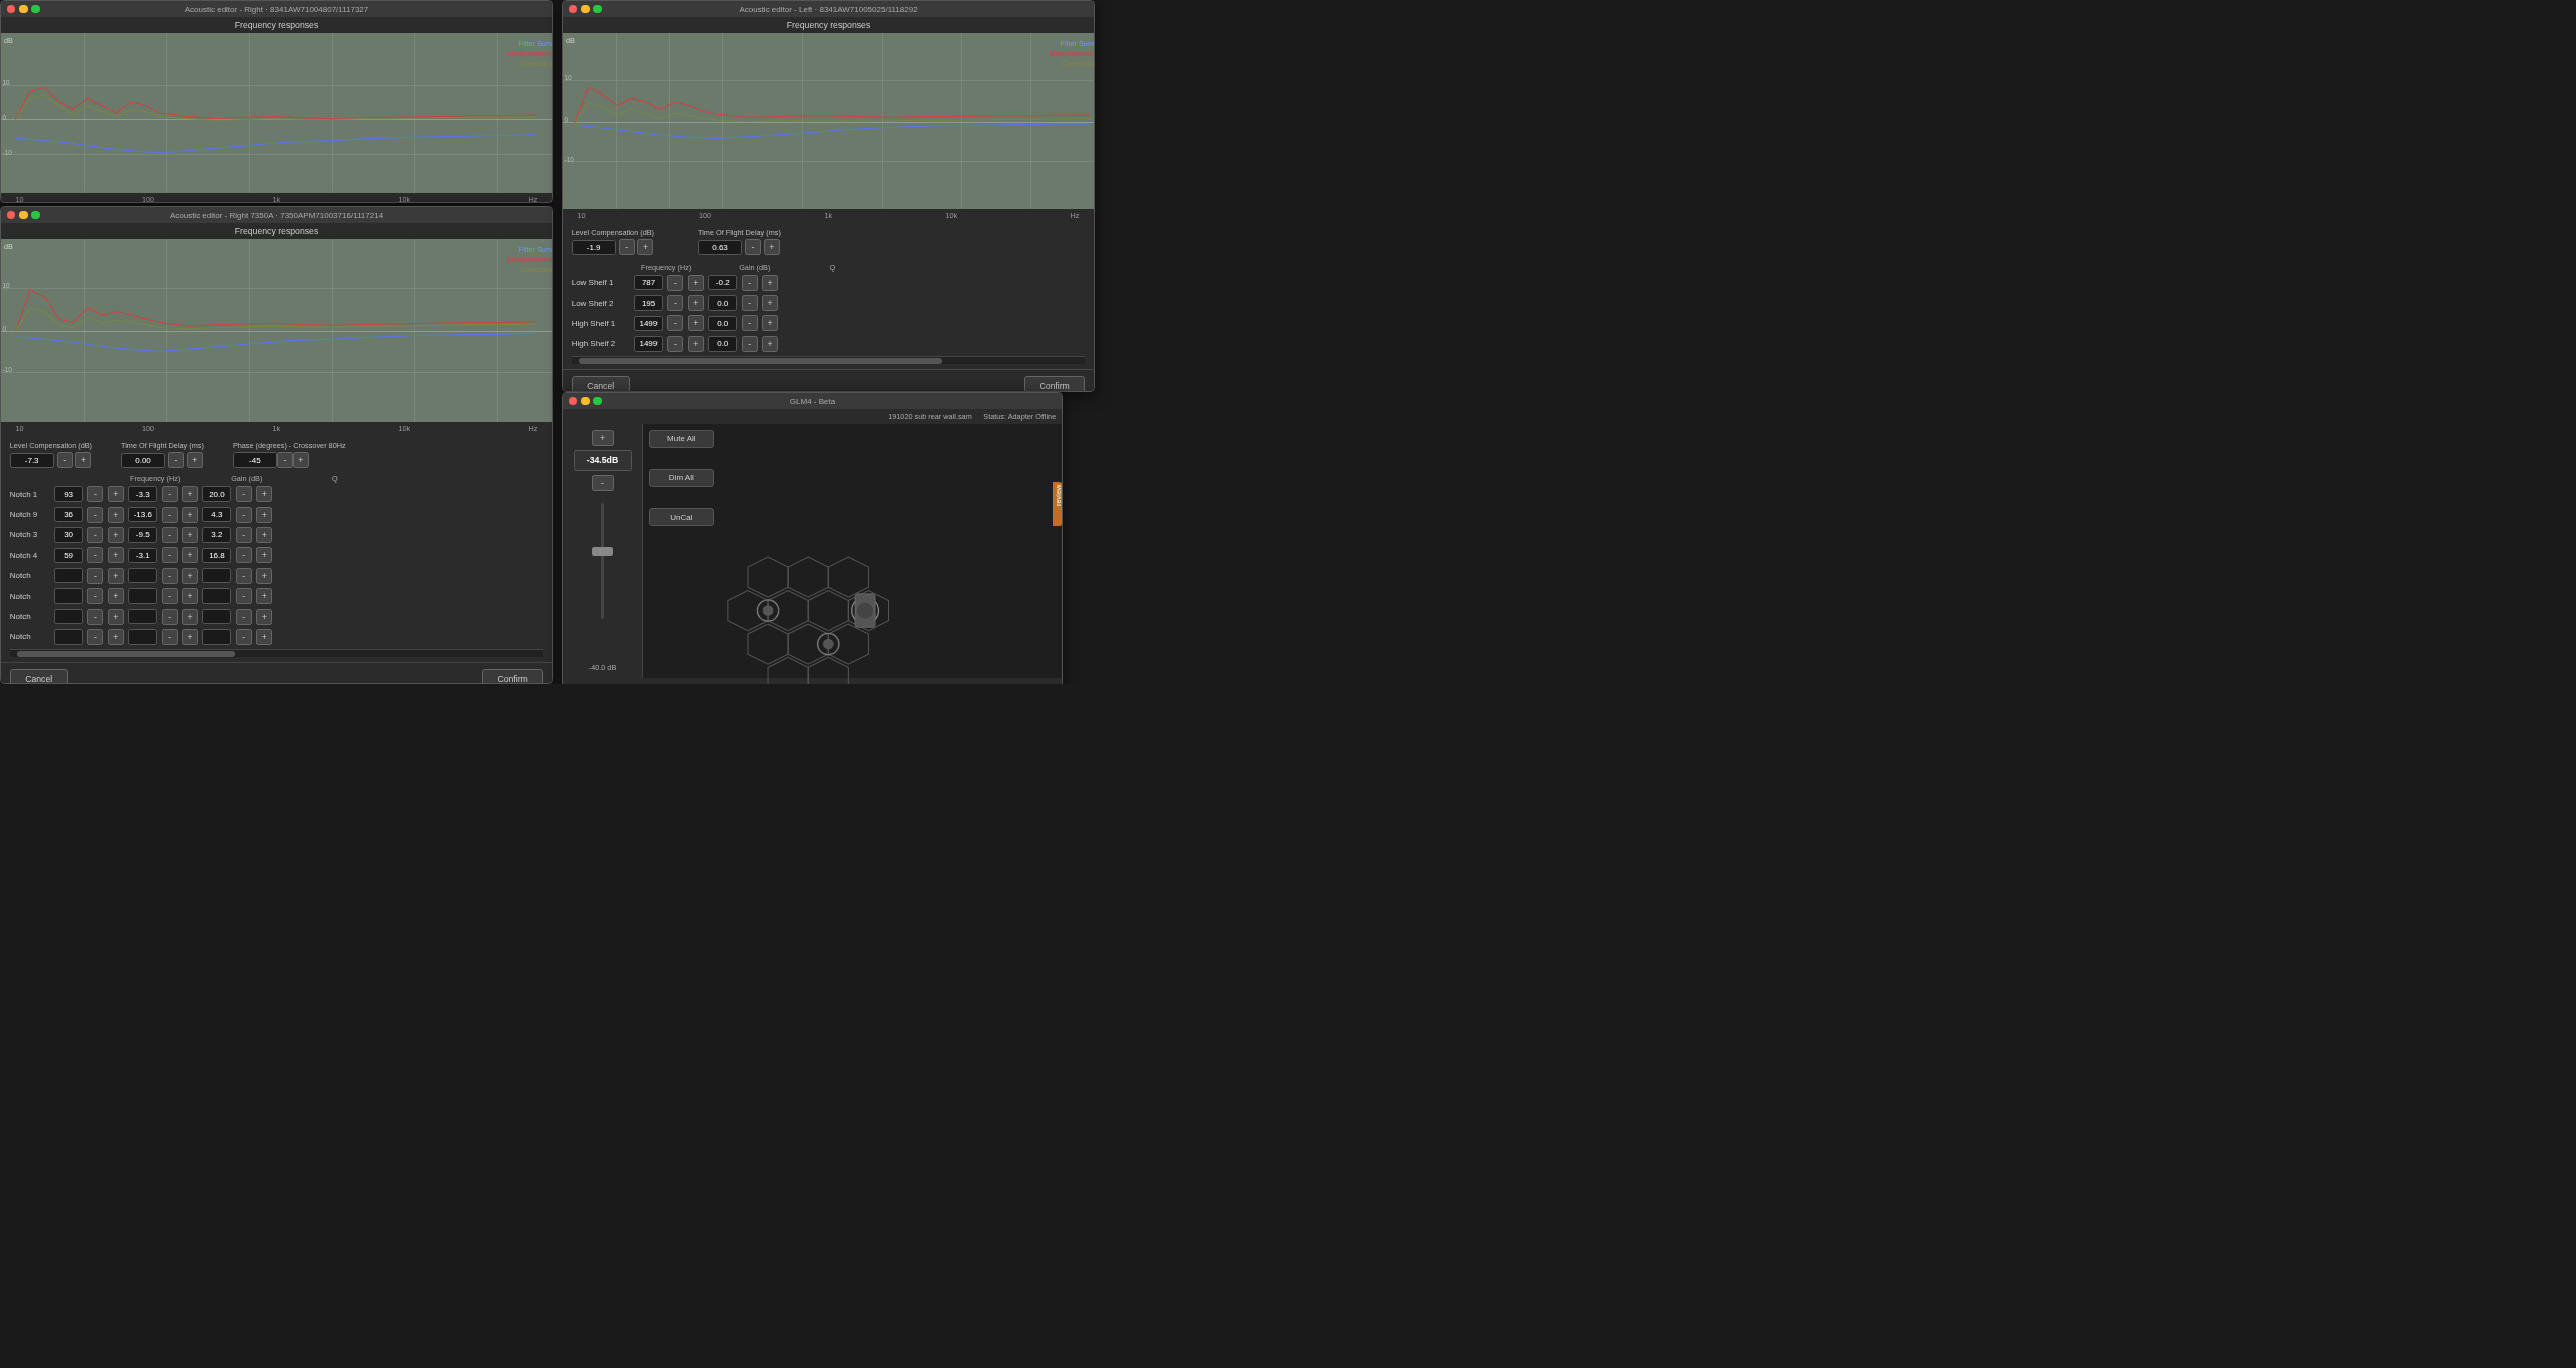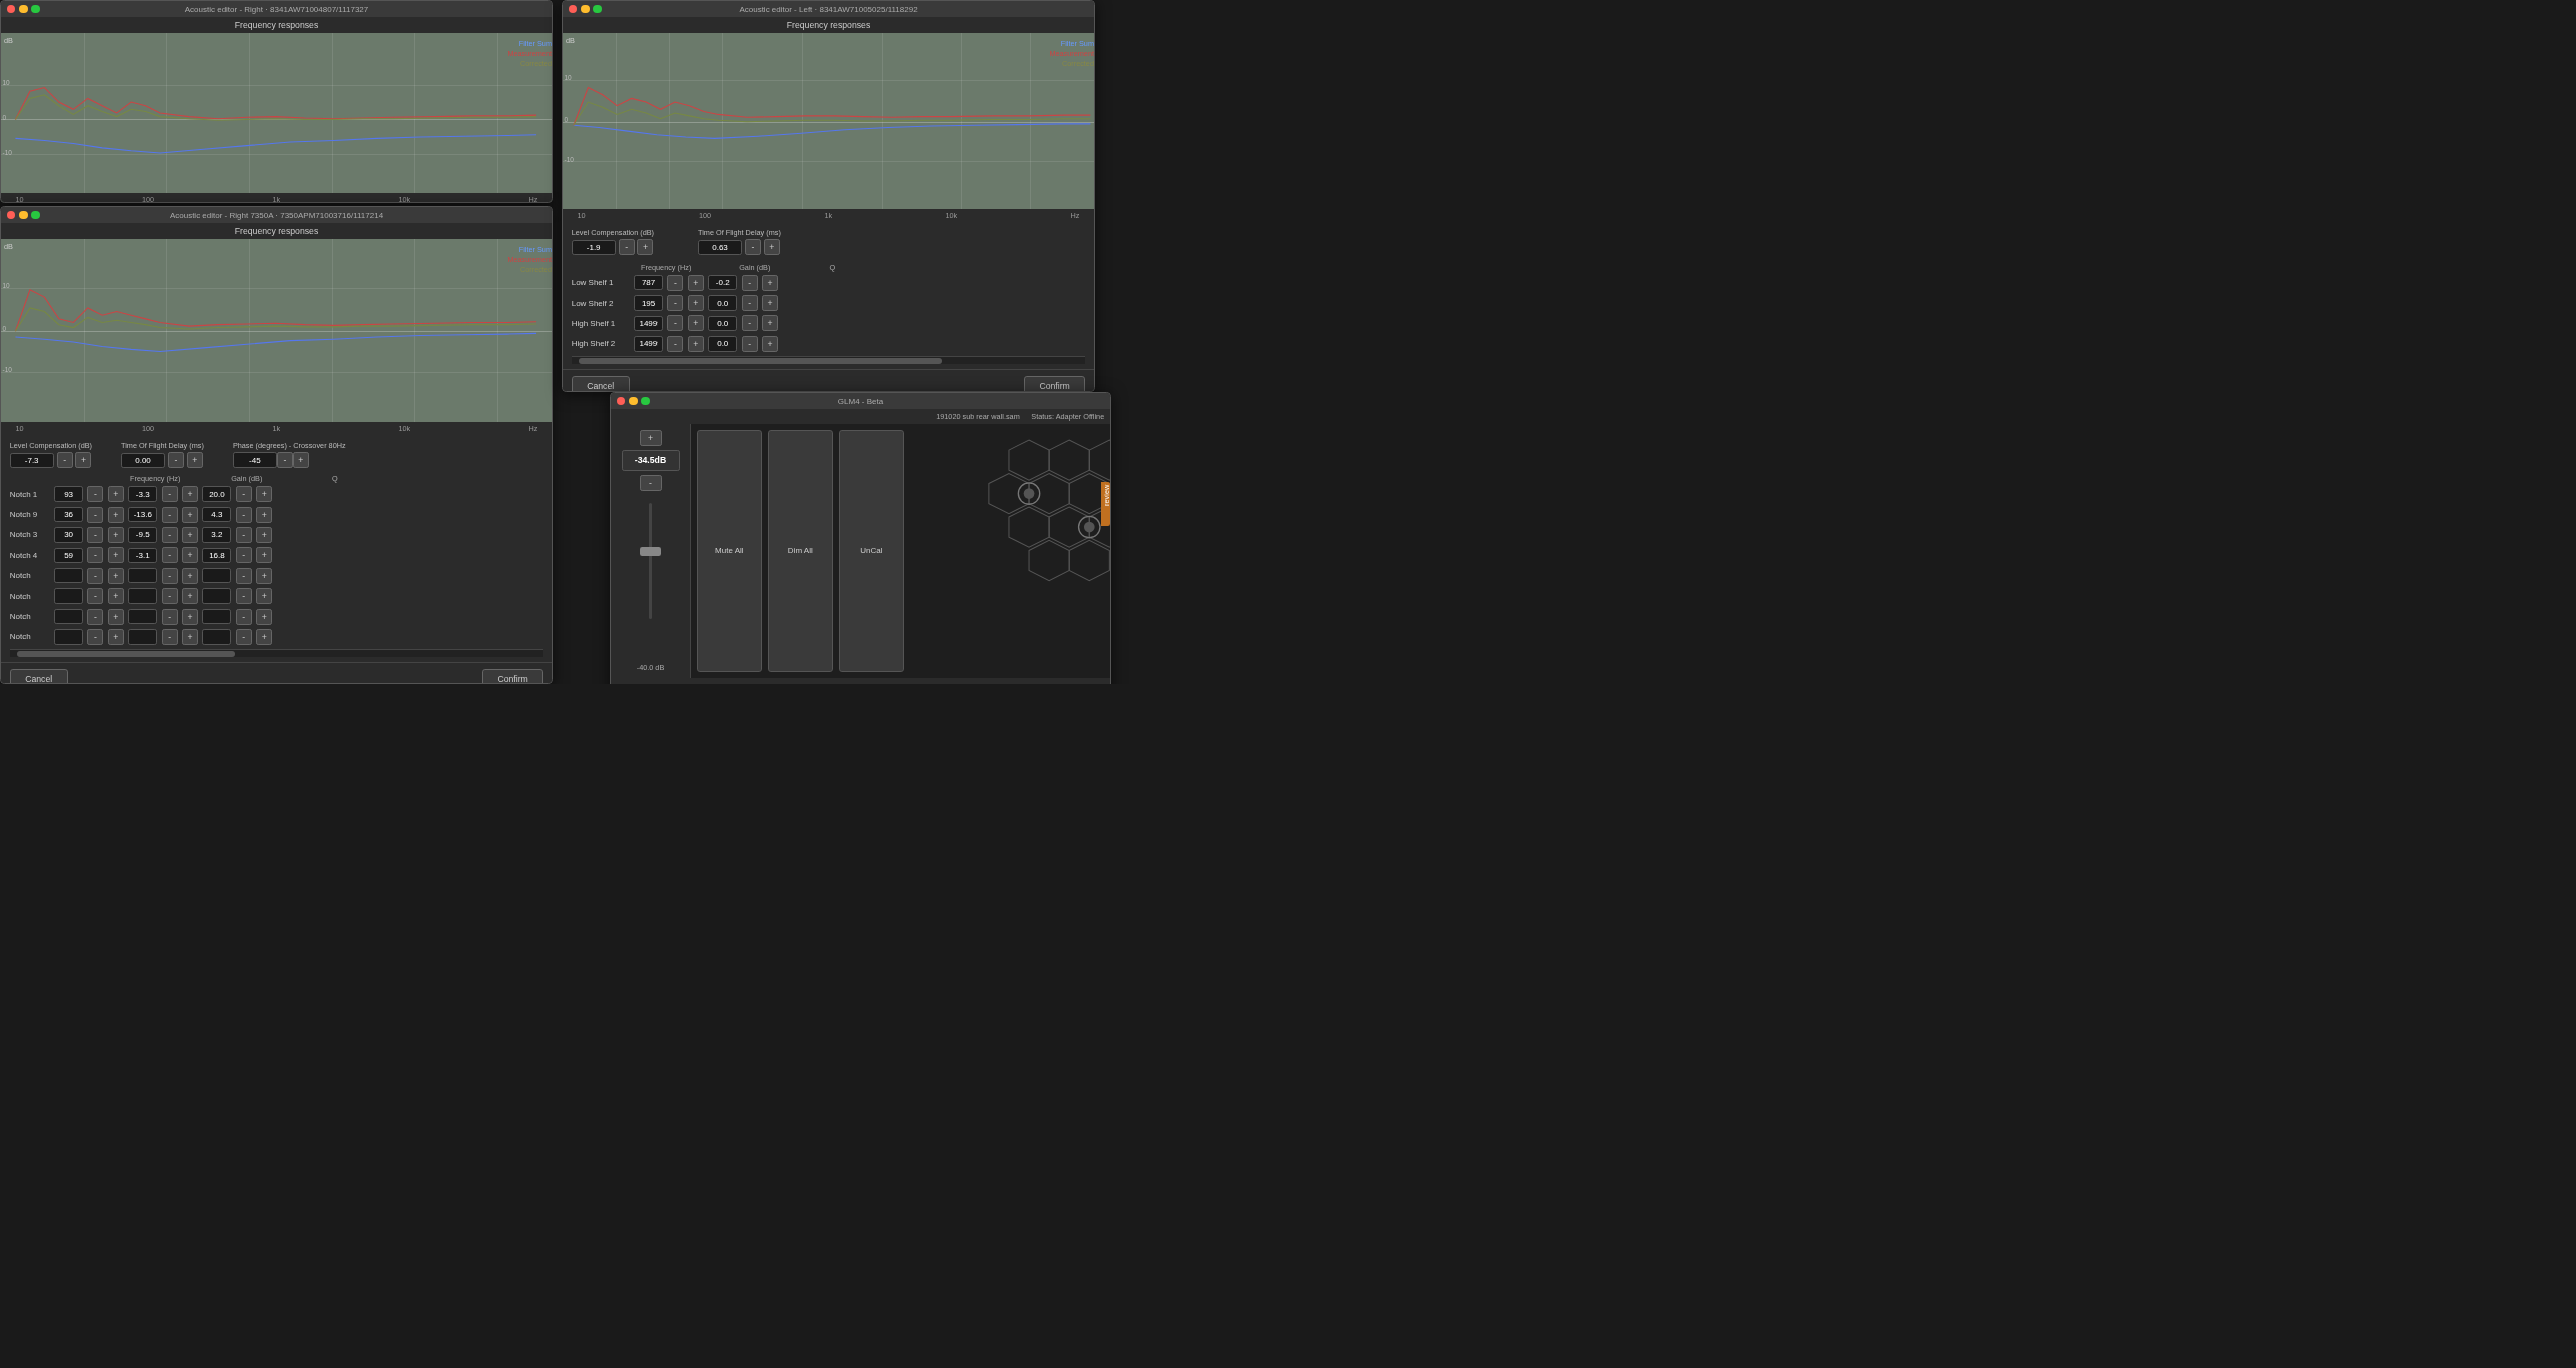--- a/index.html
+++ b/index.html
@@ -666,21 +666,21 @@
       <div class="scrollbar-thumb" style="width:363px;"></div>
     </div>
   </div>
 
   <div class="bottom-bar">
     <button class="action-btn">Cancel</button>
     <button class="confirm-btn">Confirm</button>
   </div>
 </div>
 
-<div class="window" style="top: 392px; left: 562px; width: 501px; height: 318px; margin-left: 48px;">
+<div class="window" style="top: 392px; left: 562px; width: 501px; height: 318px;">
   <div class="window-titlebar">
     <div class="window-controls">
       <button class="btn-close"></button>
       <button class="btn-min"></button>
       <button class="btn-max"></button>
     </div>
     <span class="window-title">GLM4 - Beta</span>
   </div>
 
   <div class="glm4-top-bar">
@@ -697,21 +697,21 @@
       <button class="pm-btn" style="width:22px;">-</button>
 
       <div style="flex:1; display:flex; flex-direction:column; align-items:center; position:relative; padding:7.3px 0;">
         <div style="width:2.9px; background:#444; border-radius:1.5px; height:116px; position:relative;">
           <div style="width:20.3px; height:8.7px; background:#888; border-radius:2.2px; position:absolute; left:-8.7px; top:44px; cursor:pointer;"></div>
         </div>
       </div>
       <div style="color:#aaa;font-size:7.3px;">-40.0 dB</div>
     </div>
 
-    <div style="flex:1; padding:5.8px; display:flex; flex-direction:row; gap:6px;">
+    <div style="flex:1; padding:5.8px; display:flex; flex-direction:column; gap:21px;">
       <button class="glm4-btn" style="width:65px;">Mute All</button>
       <button class="glm4-btn" style="width:65px;">Dim All</button>
       <button class="glm4-btn" style="width:65px;">UnCal</button>
 
       <div style="flex:1; position:relative;">
         <svg viewBox="0 0 400 260" width="305" height="174" style="position:absolute;top:0;left:0;">
 
           <g fill="none" stroke="#555" stroke-width="1.5">
 
             <polygon points="120,30 150,15 180,30 180,60 150,75 120,60"></polygon>

